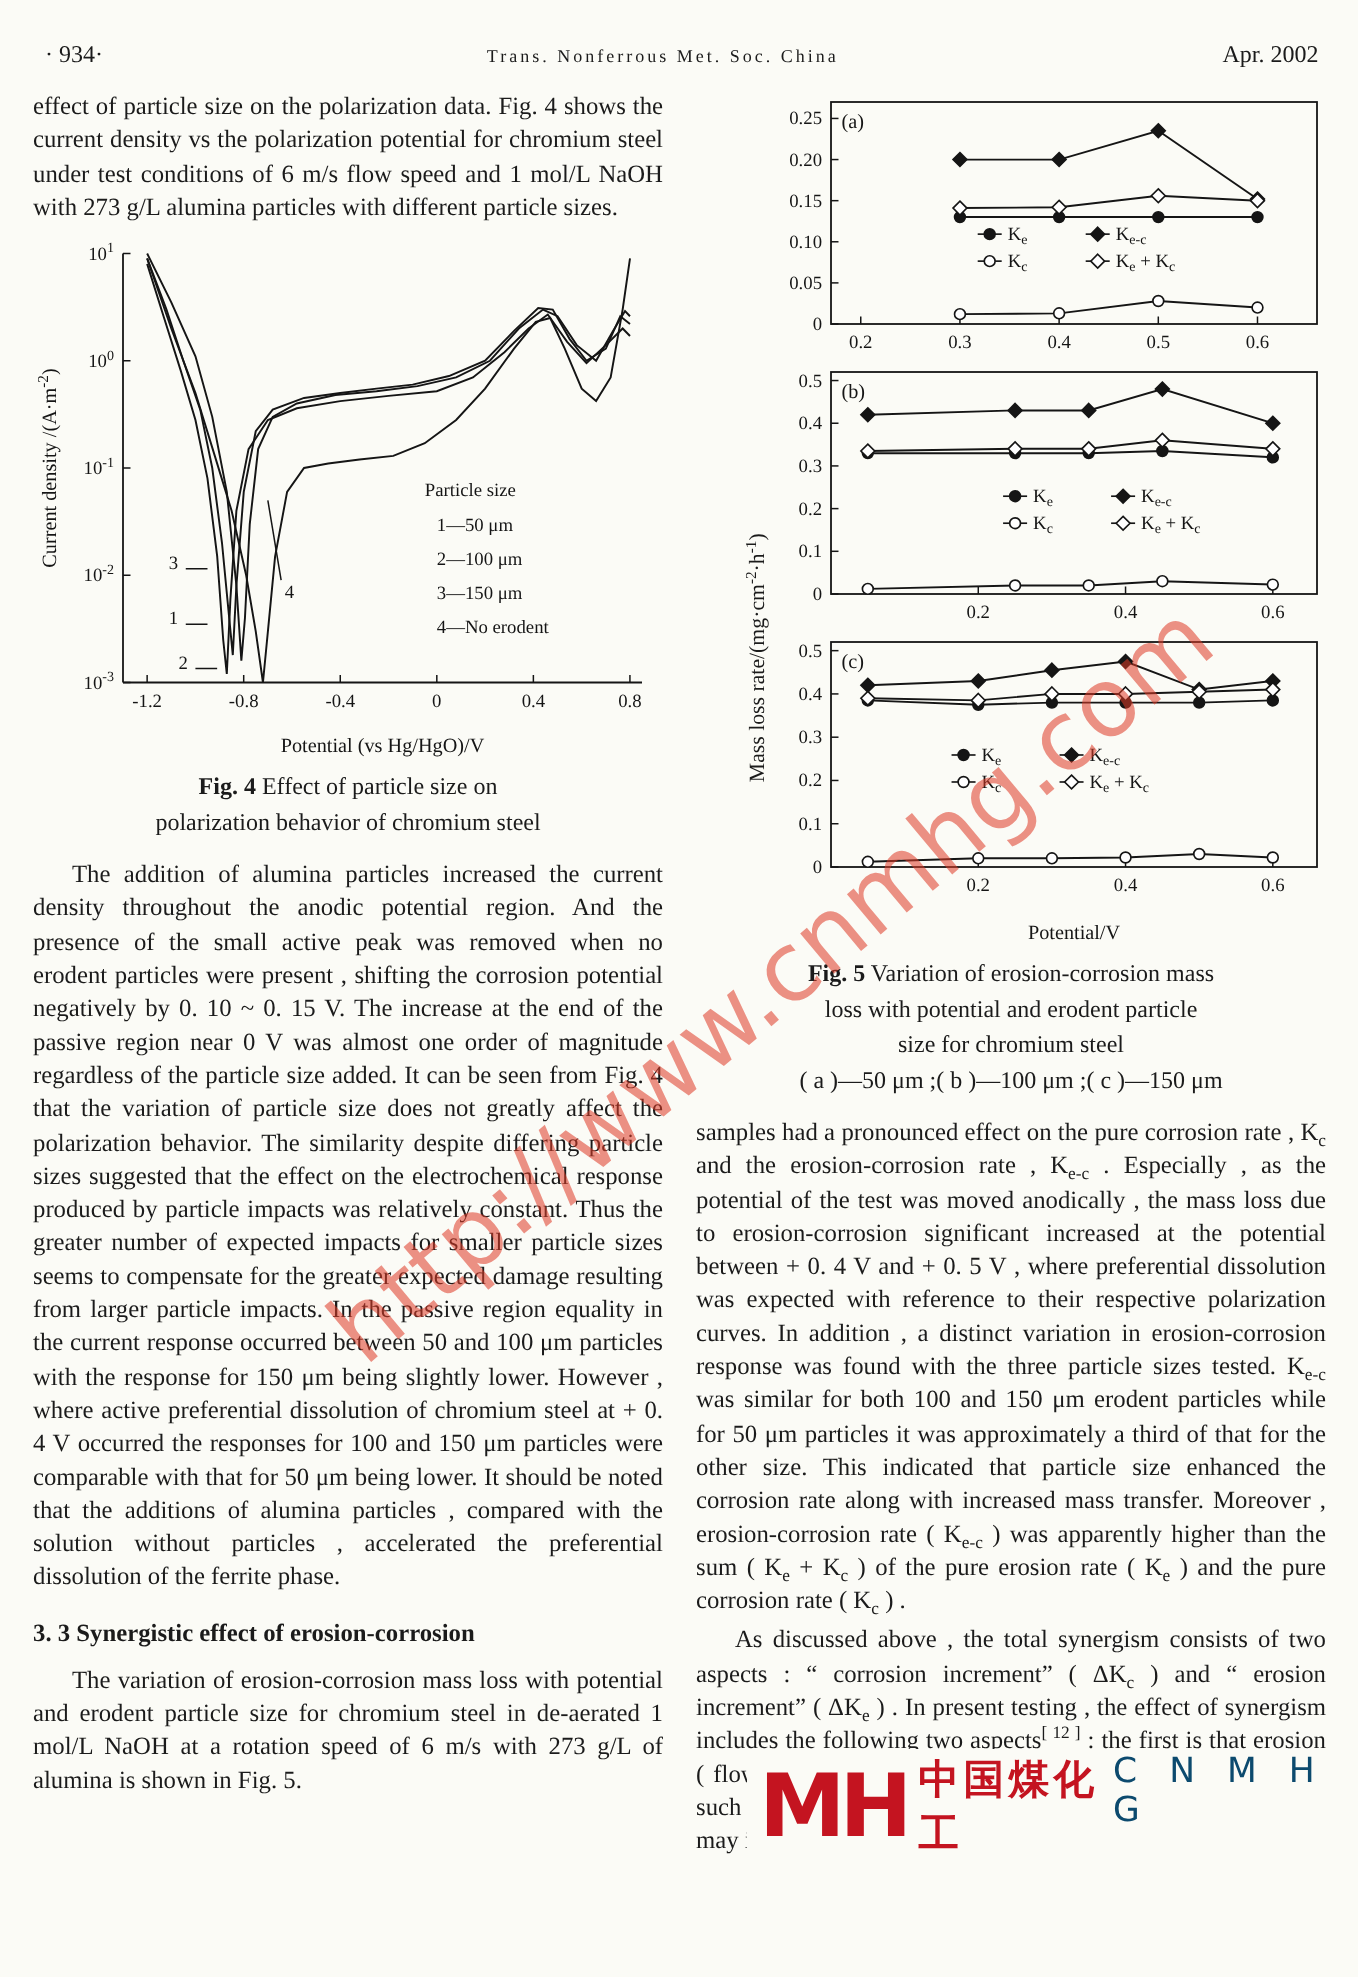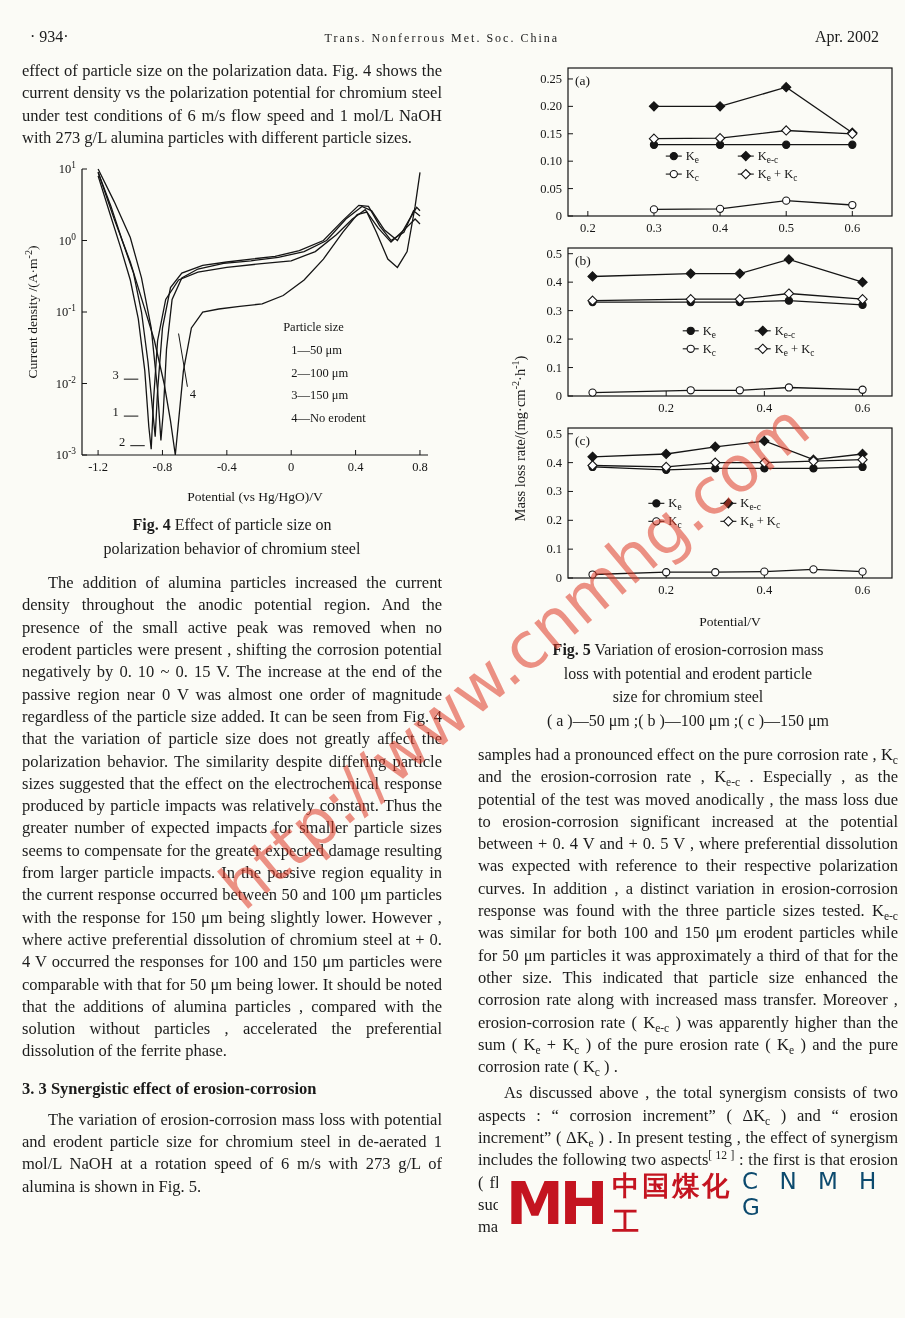--- a/index.html
+++ b/index.html
@@ -1,20 +1,20 @@
 <!DOCTYPE html>
 <html><head>
 <meta charset="utf-8">
 <style>
   html,body{margin:0;padding:0}
   body{width:905px;height:1318px;overflow:hidden;background:#fbfbf6;font-family:"Liberation Serif",serif;color:#1b1b1b}
   .page{position:relative;width:905px;height:1318px;overflow:hidden}
   .pg-header{display:flex;justify-content:space-between;align-items:baseline;padding:28px 26px 4px 30px;font-size:16px}
   .pg-header .journal{font-size:12px;letter-spacing:2px}
-  .columns{display:flex;gap:36px;padding:10px 20px 0 22px}
+  .columns{display:flex;gap:22px;padding:10px 20px 0 22px}
   .col{width:420px}
   p.body{font-size:16.5px;line-height:22.3px;text-align:justify;margin:0 0 4px 0}
   .indent{text-indent:26px}
   figure{margin:0}
   .fig4-figure{margin:8px 0 4px}
   .figcap{text-align:center;font-size:16px;line-height:23.5px;margin:4px 0 12px}
   h3.heading{font-size:16.5px;margin:16px 0 10px 0;font-weight:bold}
   .fig5-wrap{position:relative;margin:2px 0 0 26px}
   .fig5-ylabel{position:absolute;left:-164px;top:368px;width:360px;text-align:center;font-size:14.5px;transform:rotate(-90deg);white-space:nowrap}
   svg.chart{display:block}

